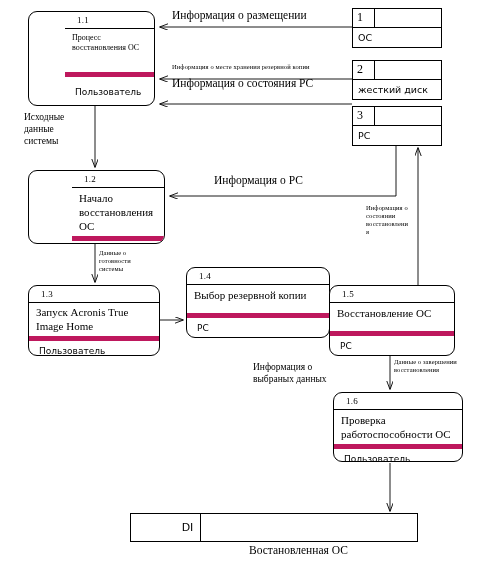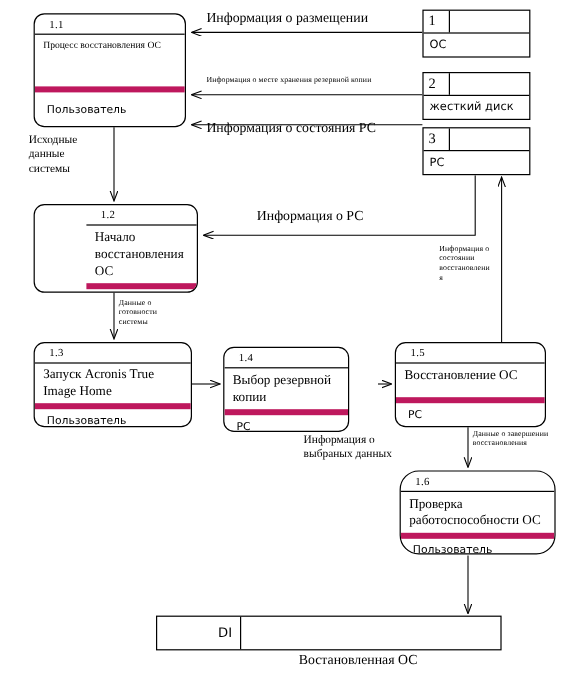--- a/index.html
+++ b/index.html
@@ -178,51 +178,51 @@
       <path d="M315,320 L326,320" marker-end="url(#ah)"></path>
 
       <path d="M418,285 L418,148" marker-end="url(#ah)"></path>
 
       <path d="M390,356 L390,389" marker-end="url(#ah)"></path>
 
       <path d="M390,463 L390,511" marker-end="url(#ah)"></path>
     </g>
   </svg>
 
-  <div class="proc" style="left:28px; top:11px; width:127px; height:95px;">
+  <div class="proc" style="left:28px; top:11px; width:127px; height:95px;padding-left:36px;">
     <div class="band-id">1.1</div>
     <div class="band-body" style="font-size:8px; line-height:10px; padding-top:4px;">Процесс восстановления ОС</div>
     <div class="band-actor" style="height:28px;">Пользователь</div>
   </div>
 
   <div class="proc" style="left:28px; top:170px; width:137px; height:74px;padding-left:43px;">
     <div class="band-id">1.2</div>
     <div class="band-body">Начало восстановления ОС</div>
     <div class="band-actor" style="height:19px;">Пользователь</div>
   </div>
 
   <div class="proc tall" style="left:28px; top:285px; width:132px; height:71px;">
     <div class="band-id">1.3</div>
     <div class="band-body">Запуск Acronis True Image Home</div>
     <div class="band-actor" style="height:19px;">Пользователь</div>
   </div>
 
-  <div class="proc" style="left:186px; top:289px; width:105px; height:71px;">
+  <div class="proc" style="left:186px; top:267px; width:144px; height:71px;">
     <div class="band-id">1.4</div>
     <div class="band-body">Выбор резервной копии</div>
     <div class="band-actor" style="height:19px;">РС</div>
   </div>
 
   <div class="proc" style="left:329px; top:285px; width:126px; height:71px;">
     <div class="band-id">1.5</div>
     <div class="band-body">Восстановление ОС</div>
     <div class="band-actor" style="height:19px;">РС</div>
   </div>
 
-  <div class="proc" style="left:333px; top:392px; width:130px; height:70px;border-radius:16px;">
+  <div class="proc" style="left:333px; top:392px; width:130px; height:70px;">
     <div class="band-id">1.6</div>
     <div class="band-body">Проверка работоспособности ОС</div>
     <div class="band-actor" style="height:18px;">Пользователь</div>
   </div>
 
   <div class="store" style="left:352px; top:8px; width:90px; height:40px;">
     <div class="store-top">
       <div class="store-num">1</div>
       <div class="store-topfill"></div>
     </div>
@@ -247,21 +247,21 @@
 
   <div class="store-wide" style="left:130px; top:513px; width:288px; height:29px;">
     <div class="dnum">DI</div>
     <div class="dlabel">Востановленная ОС</div>
   </div>
 
   <div class="flab big" style="left:172px; top:8px;">Информация о размещении</div>
 
   <div class="flab tiny" style="left:172px; top:63px;">Информация о месте хранения резервной копии</div>
 
-  <div class="flab big" style="left:172px; top:100px;">Информация о состояния РС</div>
+  <div class="flab big" style="left:172px; top:76px;">Информация о состояния РС</div>
 
   <div class="flab mid" style="left:24px; top:111px;">Исходные
 данные
 системы</div>
 
   <div class="flab big" style="left:214px; top:173px;">Информация о РС</div>
 
   <div class="flab tiny" style="left:366px; top:204px; width:52px;">Информация о
 состоянии
 восстановлени

